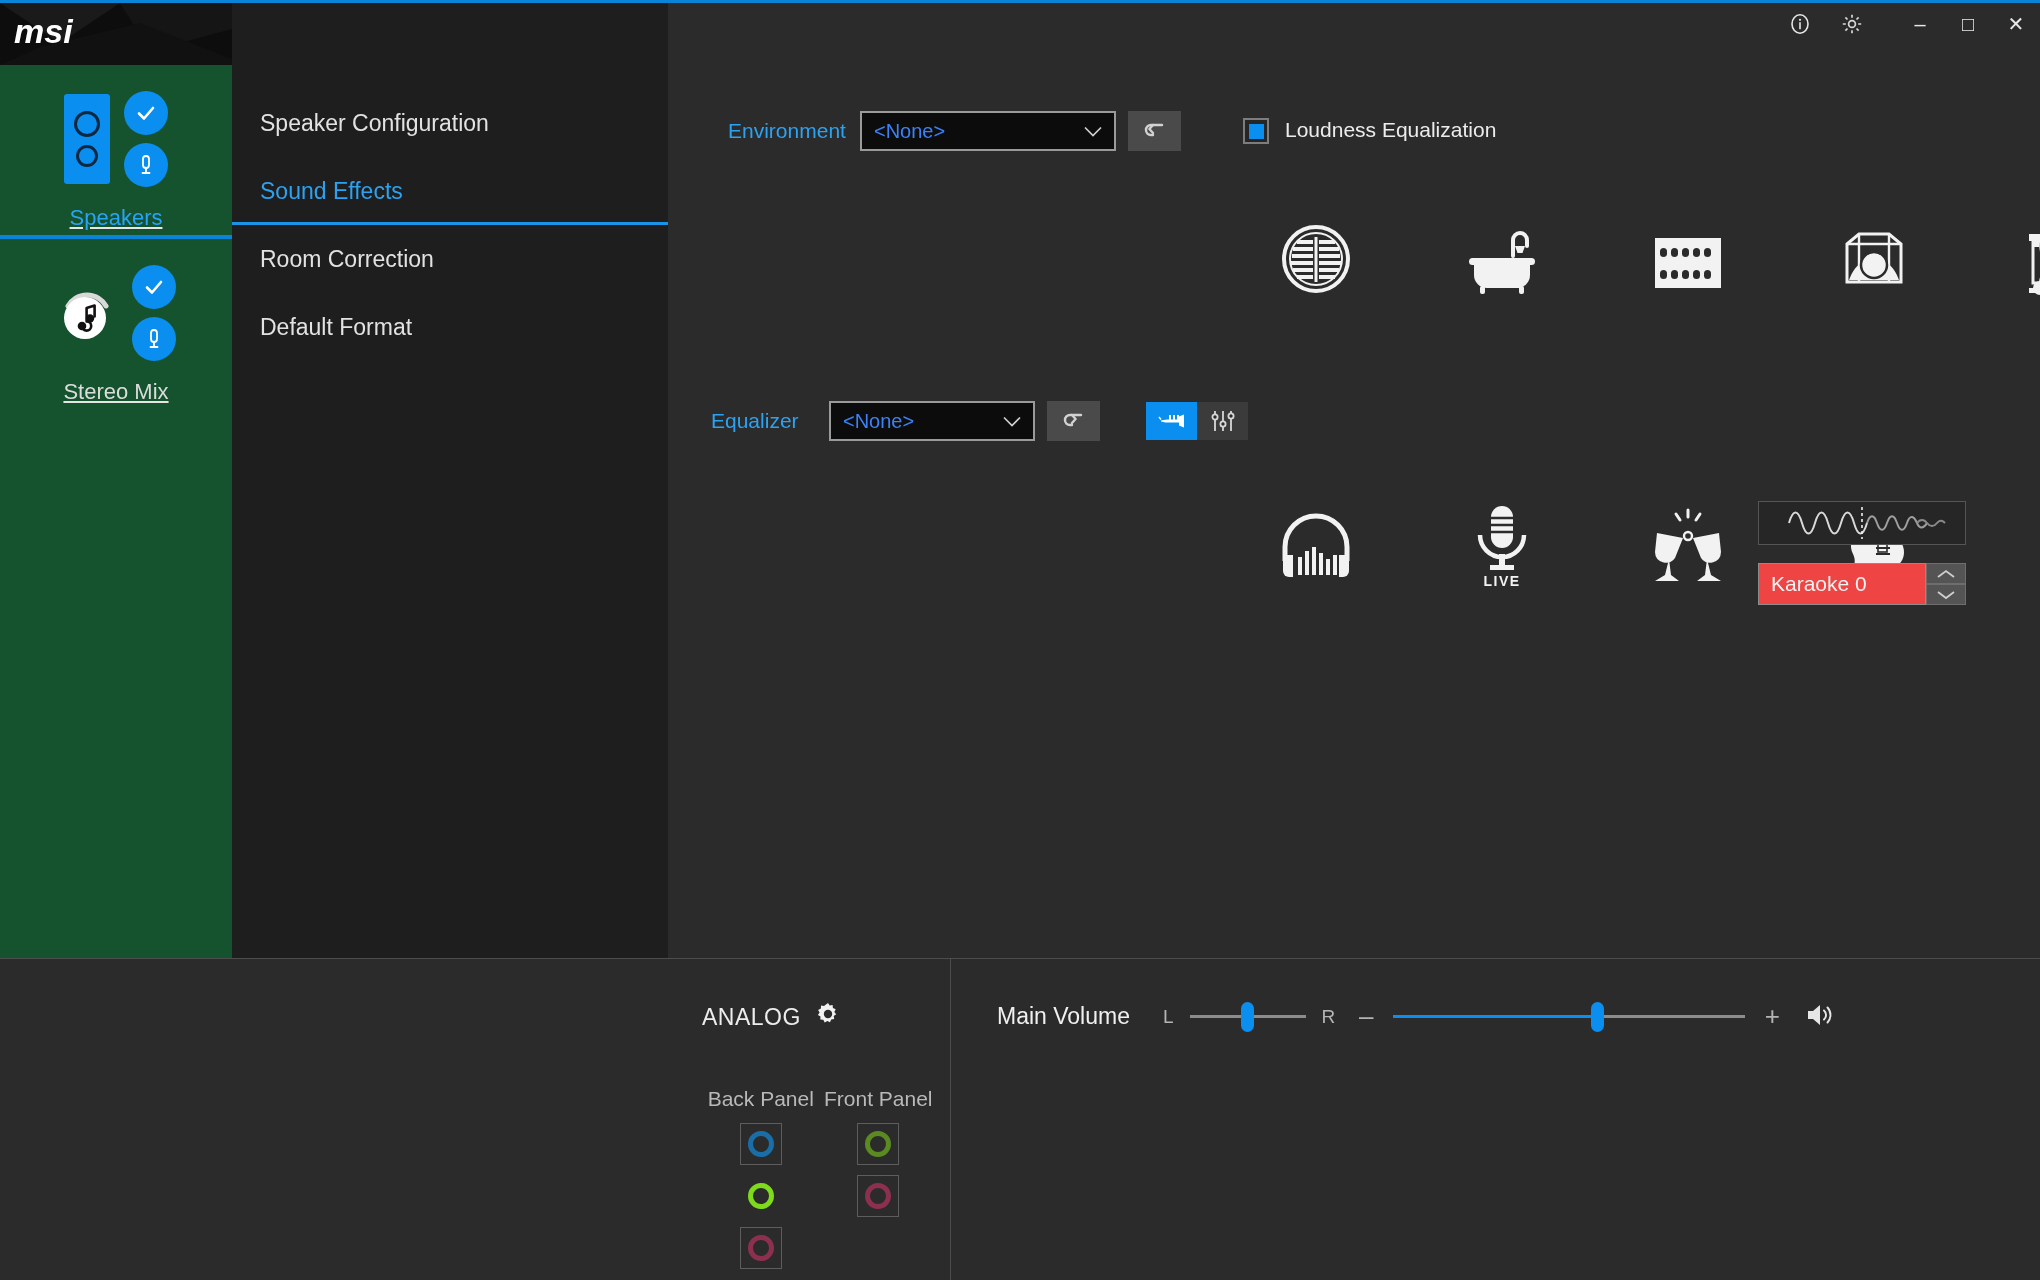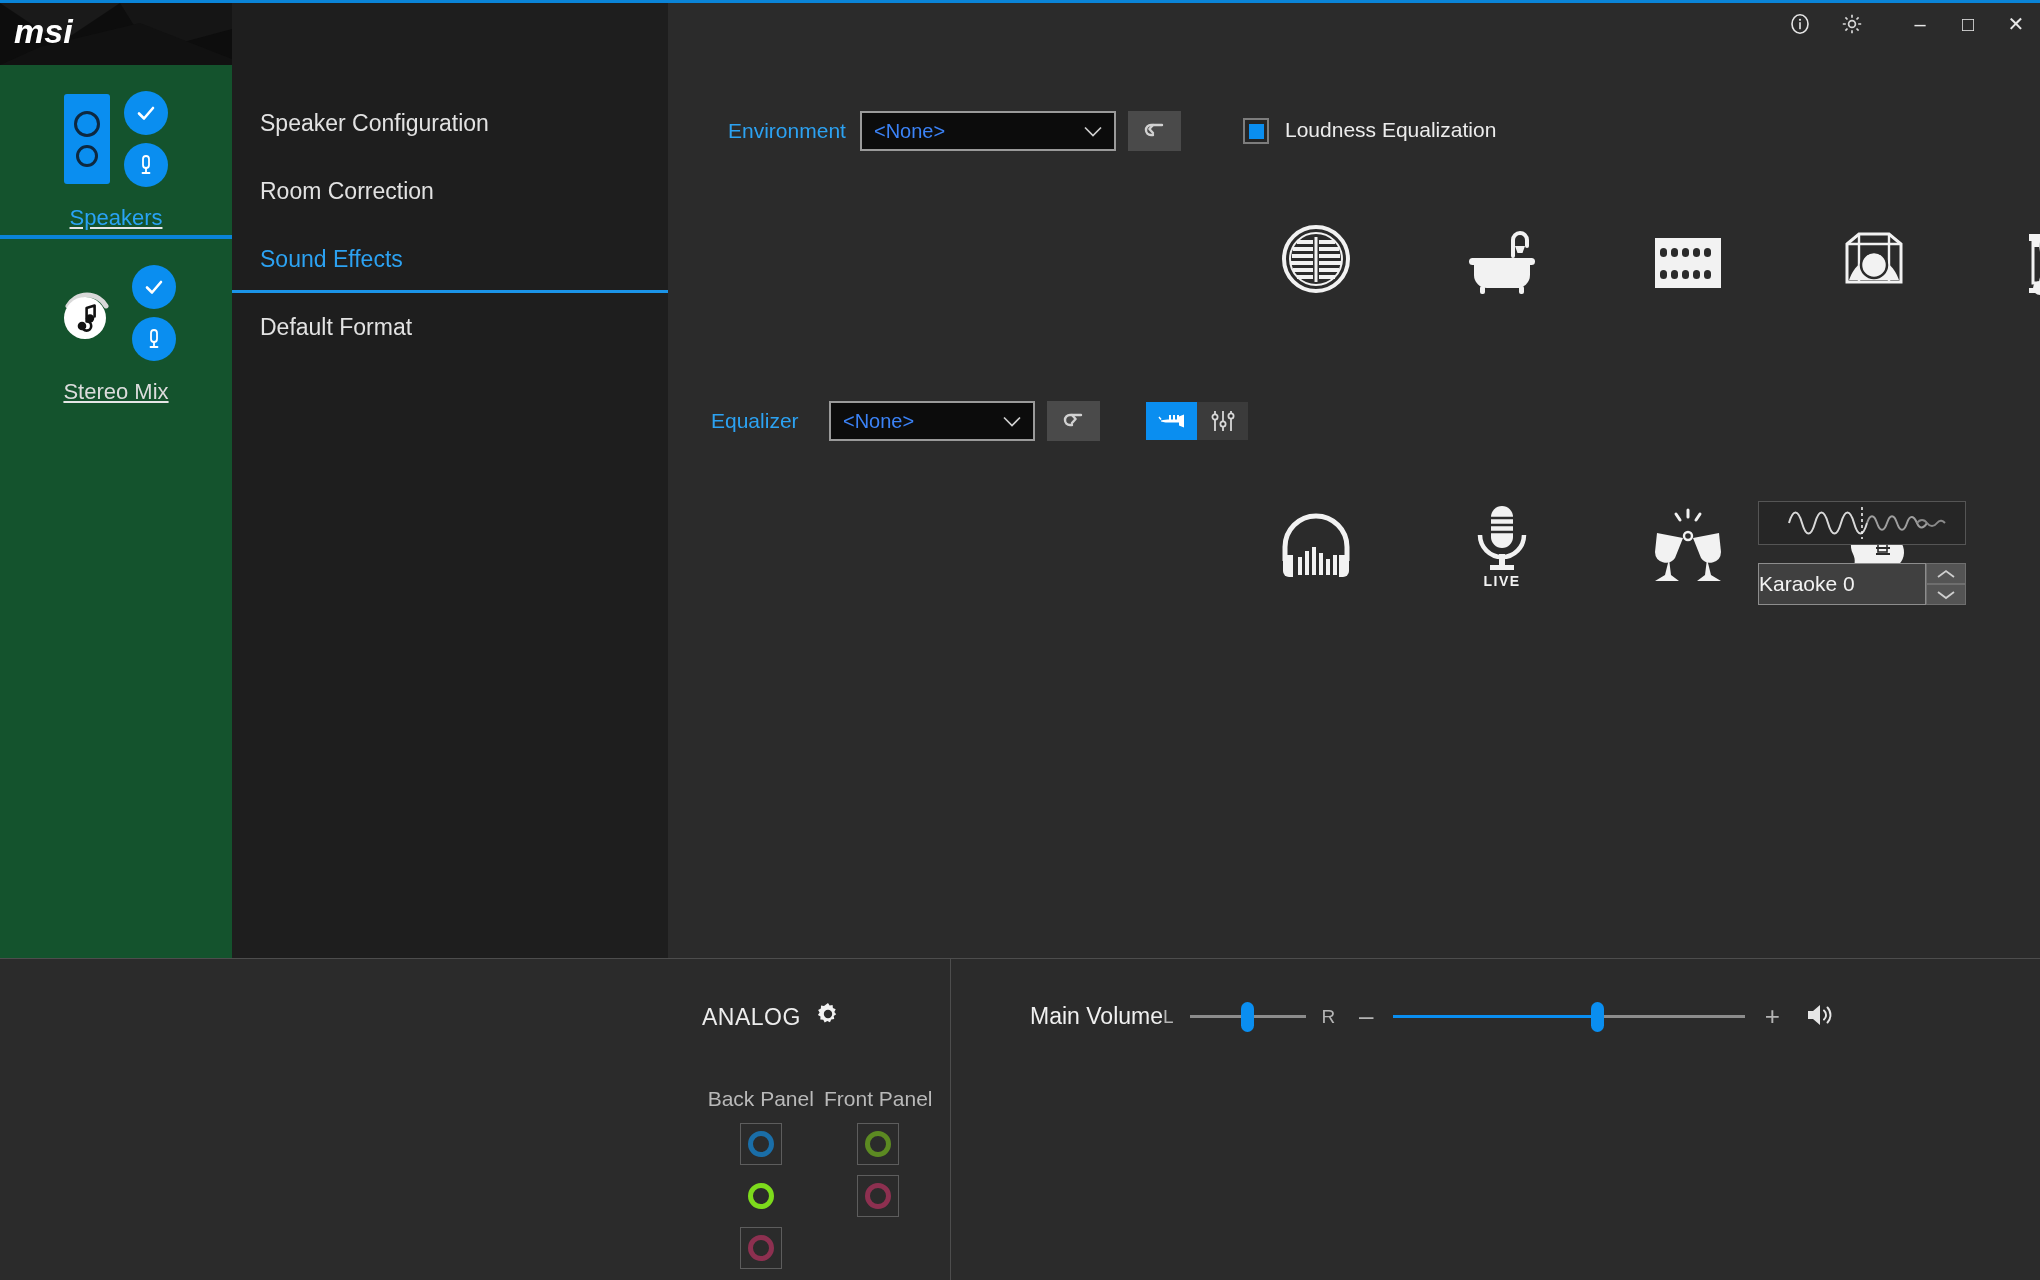--- a/index.html
+++ b/index.html
@@ -78,22 +78,22 @@
   .icon-row{ position:absolute; display:flex; }
   .env-icons{ left:600px; top:208px; gap:90px; }
   .eq-icons{ left:600px; top:495px; gap:90px; }
   .icon-cell{ width:96px; height:96px; display:flex; align-items:center; justify-content:center; }
 
   
   .kar{ position:absolute; right:74px; top:498px; width:208px; }
   .wave{ height:44px; border:1px solid #555; background:#262626;
     display:flex; align-items:center; justify-content:center; overflow:hidden; }
   .spin{ margin-top:18px; display:flex; height:42px; }
-  .spin-val{ flex:1; background:#404040; border:1px solid #8d8d8d; display:flex;
-    align-items:center; font-size:21px; color:#f2f2f2; }
+  .spin-val{ flex:1; background:#ef4444; border:1px solid #8d8d8d; display:flex;
+    align-items:center; padding-left:12px; font-size:21px; color:#f2f2f2; }
   .spin-btns{ width:40px; display:flex; flex-direction:column; }
   .spin-btns div{ flex:1; background:#545454; border:1px solid #6e6e6e;
     display:flex; align-items:center; justify-content:center; }
 
   
   .bottom{ height:322px; flex:0 0 322px; display:flex; border-top:1px solid #4d4d4d;
     background:#2b2b2b; }
   .bottom-spacer{ width:668px; flex:0 0 668px; background:#2b2b2b; }
   .analog{ width:283px; flex:0 0 283px; border-right:1px solid #4d4d4d; padding:42px 13px 0 34px; }
   .analog-title{ display:flex; align-items:center; gap:14px; }
@@ -101,21 +101,21 @@
   .panels{ display:flex; margin-top:22px; }
   .panel-col{ width:124px;margin-top:32px; }
   .panel-head{ font-size:21px; color:#b9b9b9; text-align:center; }
   .jacks{ margin-top:12px; display:flex; flex-direction:column; align-items:center; gap:10px; }
   .jack{ width:42px; height:42px; display:flex; align-items:center; justify-content:center; }
   .jack.boxed{ border:1px solid #5d5d5d; }
   .ring{ width:26px; height:26px; border-radius:50%; border:5px solid; }
 
   .volume{ flex:1; padding:42px 0 0 46px; }
   .vol-row{ display:flex; align-items:center; }
-  .vol-title{ font-size:23px; color:#f0f0f0; width:166px;text-align:right; }
+  .vol-title{ font-size:23px; color:#f0f0f0; width:166px; }
   .mini{ font-size:19px; color:#b4b4b4; }
   .slider{ position:relative; height:30px; display:flex; align-items:center; }
   .track{ position:absolute; left:0; right:0; height:3px; background:#8c8c8c; }
   .fill{ position:absolute; left:0; height:3px; background:#0a8ef0; }
   .thumb{ position:absolute; width:13px; height:30px; border-radius:7px; background:#0a8ef0; }
   .bal{ width:116px; margin:0 16px; }
   .vol{ width:352px; margin:0 18px; }
   .pm{ font-size:26px; color:#b4b4b4; width:18px; text-align:center; }
 
   
@@ -214,22 +214,22 @@
               </svg>
             </div>
           </div>
         </div>
         <div class="device-label off">Stereo Mix</div>
       </div>
     </div>
 
     <div class="navcol">
       <div class="nav-item">Speaker Configuration</div>
+      <div class="nav-item selected">Sound Effects</div>
       <div class="nav-item">Room Correction</div>
-      <div class="nav-item selected">Sound Effects</div>
       <div class="nav-item">Default Format</div>
     </div>
 
     <div class="main">
       <div class="main-top">
 
         <div class="row env-row">
           <div class="lbl">Environment</div>
           <div class="combo combo-env">
             <span>&lt;None&gt;</span>

